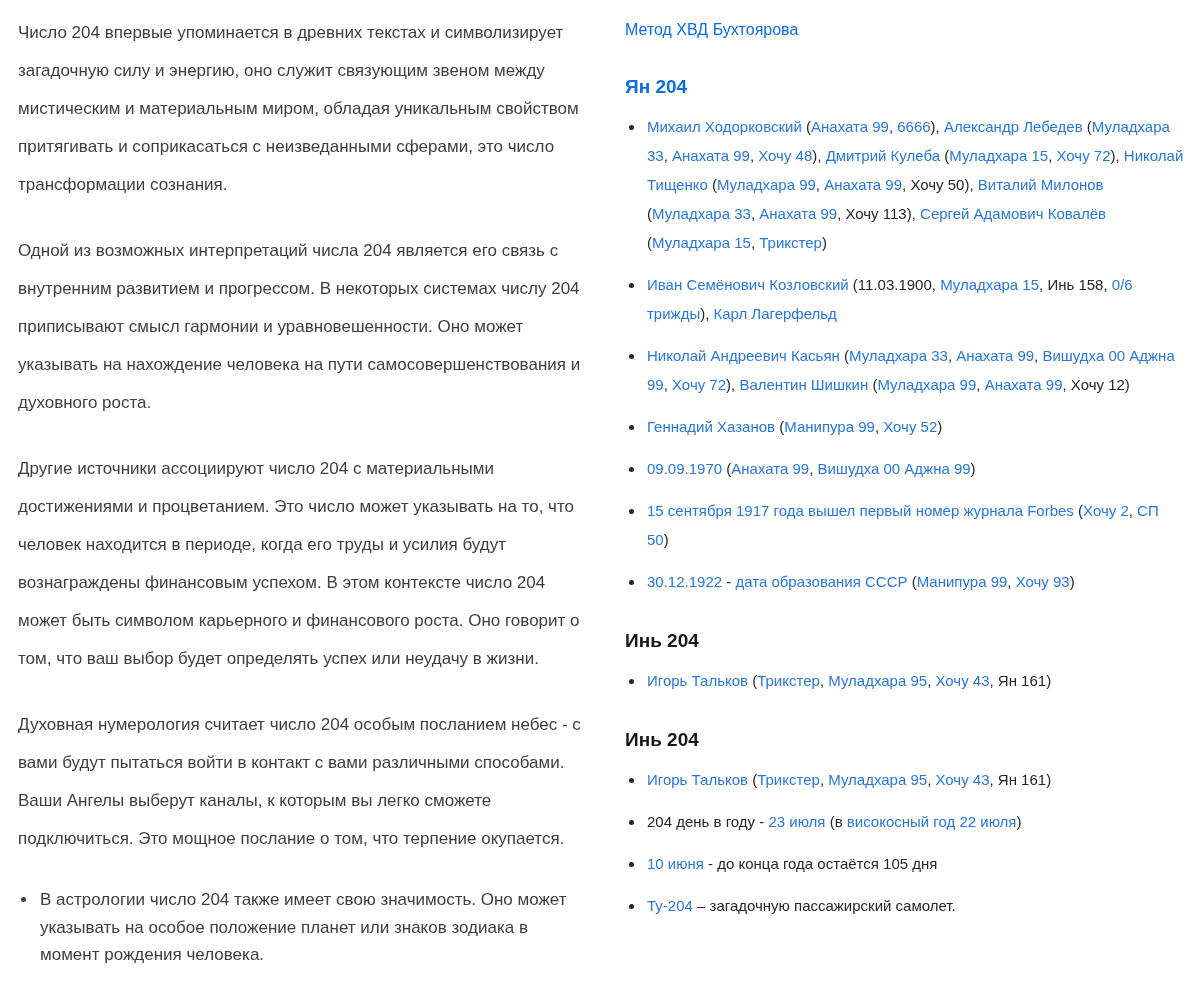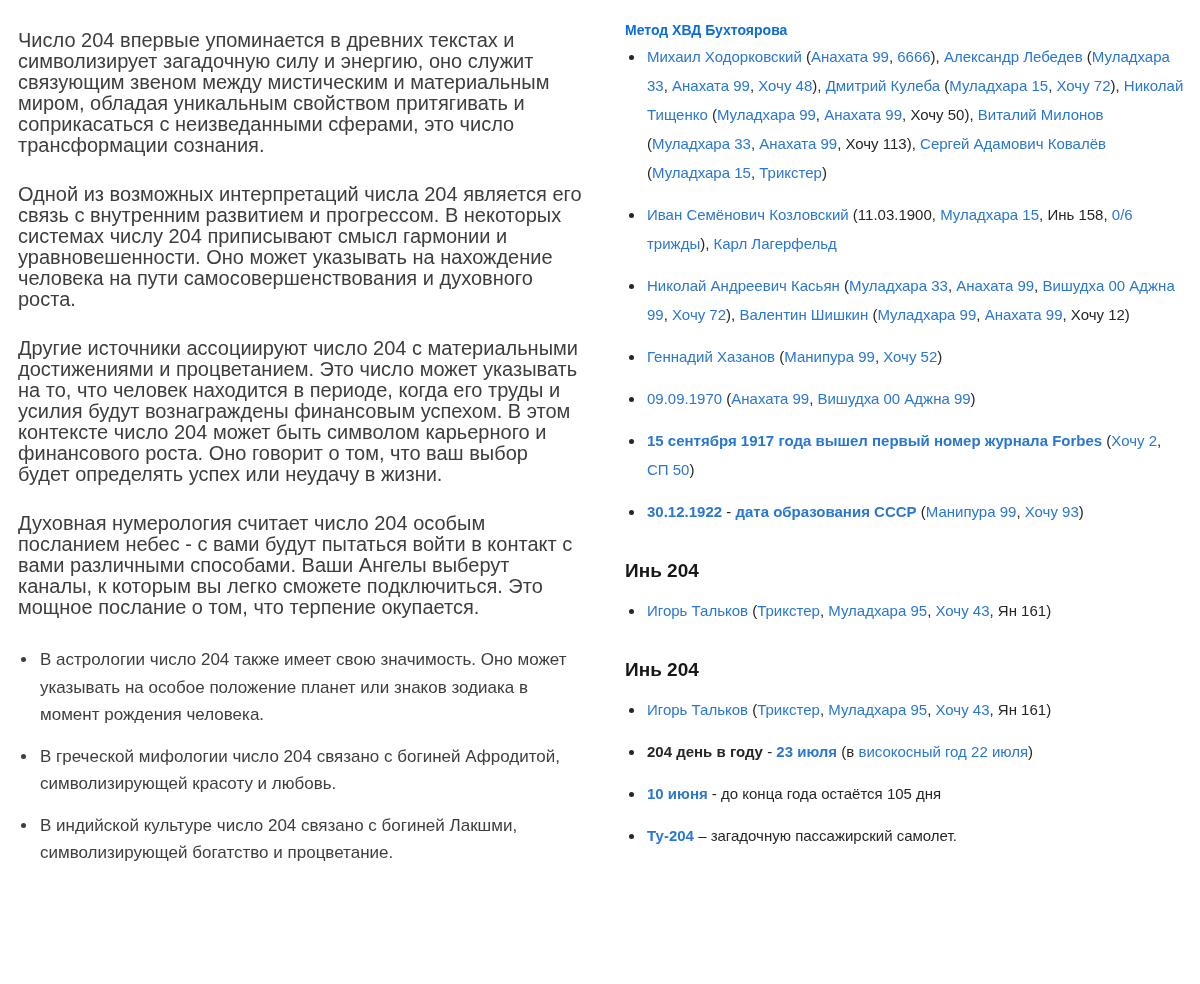--- a/index.html
+++ b/index.html
@@ -15,52 +15,52 @@
     width:1200px;height:984px;background:#ffffff;
     font-family:"Liberation Sans", sans-serif;
     overflow:hidden;
   }
   .page{display:flex;padding:14px 16px 0 18px;}
   .left-col{width:565px;flex:none;}
   .right-col{flex:1;min-width:0;margin-left:42px;}
 
   
   .left-col p.para{
-    font-size:20px;line-height:21px;color:var(--body-text);
-    margin:16px 0 28px 0;
+    font-size:17px;line-height:38px;color:var(--body-text);
+    margin:0 0 28px 0;
   }
   .left-col ul.fact-list{
     margin:0 0 29px 0;padding:0 0 0 20px;list-style:disc;
   }
   .left-col ul.fact-list li{
     font-size:17px;line-height:27.5px;color:var(--body-text);
     margin:0 0 14px 0;padding-left:2px;
   }
 
   
   .method-title{
-    font-size:14px;line-height:24px;font-weight:700;color:var(--heading-blue);
+    font-size:16px;line-height:24px;font-weight:400;color:var(--heading-blue);
     margin:4px 0 0 0;
   }
   .section-heading{
     font-size:19px;line-height:24px;font-weight:700;
     margin:33px 0 13px 0;
   }
   .section-heading.blue{color:var(--heading-blue);}
   .section-heading.black{color:var(--heading-black);}
   .right-col ul.section-list{
     margin:0;padding:0 0 0 20px;list-style:disc;
   }
   .right-col ul.section-list li{
     font-size:15px;line-height:29px;color:var(--right-text);
     margin:0 0 13px 0;padding-left:2px;
   }
 
   a{color:var(--link);text-decoration:none;cursor:pointer;}
-  .bold{font-weight:700;margin-top:40px;}
+  .bold{font-weight:400;margin-top:40px;}
   span.plain{color:inherit;}
 </style>
 </head>
 <body>
 
 <div class="page">
   <div class="left-col">
     <div>
         <p class="para"><span class="plain">Число 204 впервые упоминается в древних текстах и символизирует загадочную силу и энергию, оно служит связующим звеном между мистическим и материальным миром, обладая уникальным свойством притягивать и соприкасаться с неизведанными сферами, это число трансформации сознания.</span></p>
         <p class="para"><span class="plain">Одной из возможных интерпретаций числа 204 является его связь с внутренним развитием и прогрессом. В некоторых системах числу 204 приписывают смысл гармонии и уравновешенности. Оно может указывать на нахождение человека на пути самосовершенствования и духовного роста.</span></p>
@@ -70,20 +70,21 @@
     <ul class="fact-list">
         <li>В астрологии число 204 также имеет свою значимость. Оно может указывать на особое положение планет или знаков зодиака в момент рождения человека.</li>
         <li>В греческой мифологии число 204 связано с богиней Афродитой, символизирующей красоту и любовь.</li>
         <li>В индийской культуре число 204 связано с богиней Лакшми, символизирующей богатство и процветание.</li>
       </ul>
 
   </div>
   <div class="right-col">
     <h2 class="method-title">Метод ХВД Бухтоярова</h2>
     <div>
+        <h3 class="section-heading blue">Ян 204</h3>
         <ul class="section-list">
           <li><a href="#">Михаил Ходорковский</a><span class="plain"> (</span><a href="#">Анахата 99</a><span class="plain">, </span><a href="#">6666</a><span class="plain">), </span><a href="#">Александр Лебедев</a><span class="plain"> (</span><a href="#">Муладхара 33</a><span class="plain">, </span><a href="#">Анахата 99</a><span class="plain">, </span><a href="#">Хочу 48</a><span class="plain">), </span><a href="#">Дмитрий Кулеба</a><span class="plain"> (</span><a href="#">Муладхара 15</a><span class="plain">, </span><a href="#">Хочу 72</a><span class="plain">), </span><a href="#">Николай Тищенко</a><span class="plain"> (</span><a href="#">Муладхара 99</a><span class="plain">, </span><a href="#">Анахата 99</a><span class="plain">, Хочу 50), </span><a href="#">Виталий Милонов</a><span class="plain"> (</span><a href="#">Муладхара 33</a><span class="plain">, </span><a href="#">Анахата 99</a><span class="plain">, Хочу 113), </span><a href="#">Сергей Адамович Ковалёв</a><span class="plain"> (</span><a href="#">Муладхара 15</a><span class="plain">, </span><a href="#">Трикстер</a><span class="plain">)</span></li>
           <li><a href="#">Иван Семёнович Козловский</a><span class="plain"> (11.03.1900, </span><a href="#">Муладхара 15</a><span class="plain">, Инь 158, </span><a href="#">0/6 трижды</a><span class="plain">), </span><a href="#">Карл Лагерфельд</a></li>
           <li><a href="#">Николай Андреевич Касьян</a><span class="plain"> (</span><a href="#">Муладхара 33</a><span class="plain">, </span><a href="#">Анахата 99</a><span class="plain">, </span><a href="#">Вишудха 00 Аджна 99</a><span class="plain">, </span><a href="#">Хочу 72</a><span class="plain">), </span><a href="#">Валентин Шишкин</a><span class="plain"> (</span><a href="#">Муладхара 99</a><span class="plain">, </span><a href="#">Анахата 99</a><span class="plain">, Хочу 12)</span></li>
           <li><a href="#">Геннадий Хазанов</a><span class="plain"> (</span><a href="#">Манипура 99</a><span class="plain">, </span><a href="#">Хочу 52</a><span class="plain">)</span></li>
           <li><a href="#">09.09.1970</a><span class="plain"> (</span><a href="#">Анахата 99</a><span class="plain">, </span><a href="#">Вишудха 00 Аджна 99</a><span class="plain">)</span></li>
           <li><a href="#" class="bold">15 сентября 1917 года вышел первый номер журнала Forbes</a><span class="plain"> (</span><a href="#">Хочу 2</a><span class="plain">, </span><a href="#">СП 50</a><span class="plain">)</span></li>
           <li><a href="#" class="bold">30.12.1922</a><span class="plain"> - </span><a href="#" class="bold">дата образования СССР</a><span class="plain"> (</span><a href="#">Манипура 99</a><span class="plain">, </span><a href="#">Хочу 93</a><span class="plain">)</span></li>
         </ul>
         <h3 class="section-heading black">Инь 204</h3>

